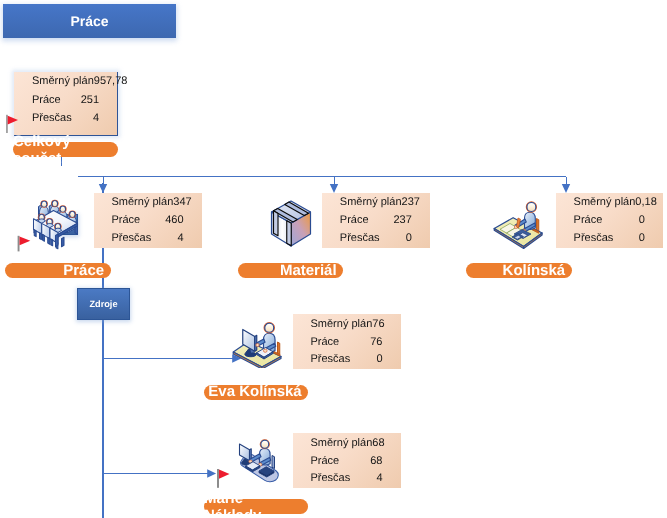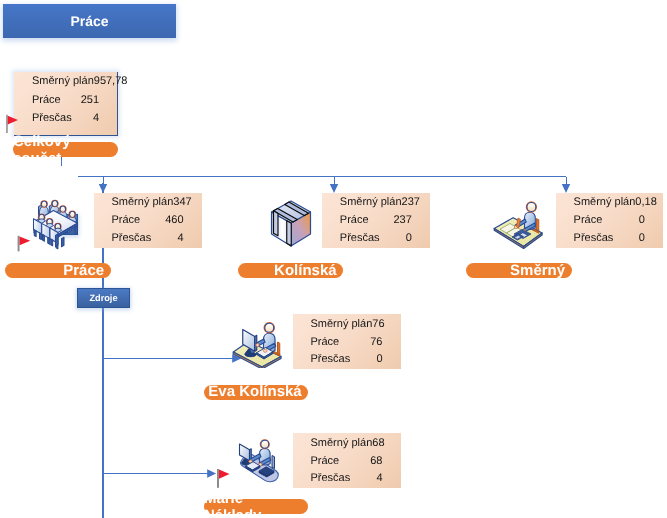--- a/index.html
+++ b/index.html
@@ -40,21 +40,21 @@
   .bluebox span{color:#fff;font-size:9.2px;font-weight:bold;}
 
   
   #wires{position:absolute;left:0;top:0;width:667px;height:518px;pointer-events:none;}
 
   
   #root-box{left:14px;top:72px;width:104px;height:63.5px;padding-top:0px;box-sizing:border-box;}
   #root-box .row{height:18.6px;}
   #root-pill{left:13px;top:142px;width:105px;}
   #typ-box{left:46.5px;top:165.5px;width:31px;height:21px;margin-top:48px;}
-  #zdroje-box{left:77px;top:288px;width:53px;height:20px;}
+  #zdroje-box{left:77px;top:288px;width:53px;height:32px;}
 
 
   #t0-box{left:93.5px;top:192.5px;width:108px;height:55.5px;}
   #t1-box{left:321.8px;top:192.5px;width:108px;height:55.5px;}
   #t2-box{left:555.6px;top:192.5px;width:107.4px;height:55.5px;}
   #r0-box{left:292.5px;top:314px;width:108px;height:55px;}
   #r1-box{left:292.5px;top:433px;width:108px;height:55px;}
   #t0-box .row,#t1-box .row,#t2-box .row,#r0-box .row,#r1-box .row{height:17.7px;}
   #t0-box,#t1-box,#t2-box,#r0-box,#r1-box{padding-top:1.0px;box-sizing:border-box;}
 
@@ -287,21 +287,21 @@
   <div class="row">
       <span class="lbl">Práce</span>
       <span class="val">237</span>
     </div>
   <div class="row">
       <span class="lbl">Přesčas</span>
       <span class="val">0</span>
     </div>
 </div>
 <div class="abs pill" id="t1-pill">
-    <span>Kolínská</span>
+    <span>Materiál</span>
   </div>
 
 <svg class="abs icon" id="icon-cube" viewBox="0 0 84 98" width="42" height="49">
   <g stroke="#2A4B91" stroke-width="2.4" stroke-linejoin="round">
     <path d="M42,46 L3,24 L3,68 L42,92 Z" fill="url(#gCubeL)"></path>
     <path d="M42,46 L81,24 L81,68 L42,92 Z" fill="url(#gCubeR)"></path>
     <path d="M42,2 L81,24 L42,46 L3,24 Z" fill="url(#gCubeT)"></path>
   </g>
 
   <g stroke="#0A0A0A" stroke-width="2.3" stroke-linejoin="round">
@@ -326,21 +326,21 @@
   <div class="row">
       <span class="lbl">Práce</span>
       <span class="val">0</span>
     </div>
   <div class="row">
       <span class="lbl">Přesčas</span>
       <span class="val">0</span>
     </div>
 </div>
 <div class="abs pill" id="t2-pill">
-    <span>Směrný</span>
+    <span>Kolínská</span>
   </div>
 
 <svg class="abs icon" id="icon-desk" viewBox="0 0 108 108" width="54" height="54">
 
   <g stroke="#B9571B" stroke-width="1.9" stroke-linejoin="round">
     <path d="M89.0,41.0 L93.5,43.5 L93.5,70.0 L89.0,67.5 Z" fill="#D8752A"></path>
   </g>
 
   <g stroke="#2A4B91" stroke-width="2.4" stroke-linejoin="round">
     <path d="M42.2,39.4 L100.2,70.0 L63.2,97.0 L4.4,60.8 Z" fill="url(#gDeskTop)"></path>

